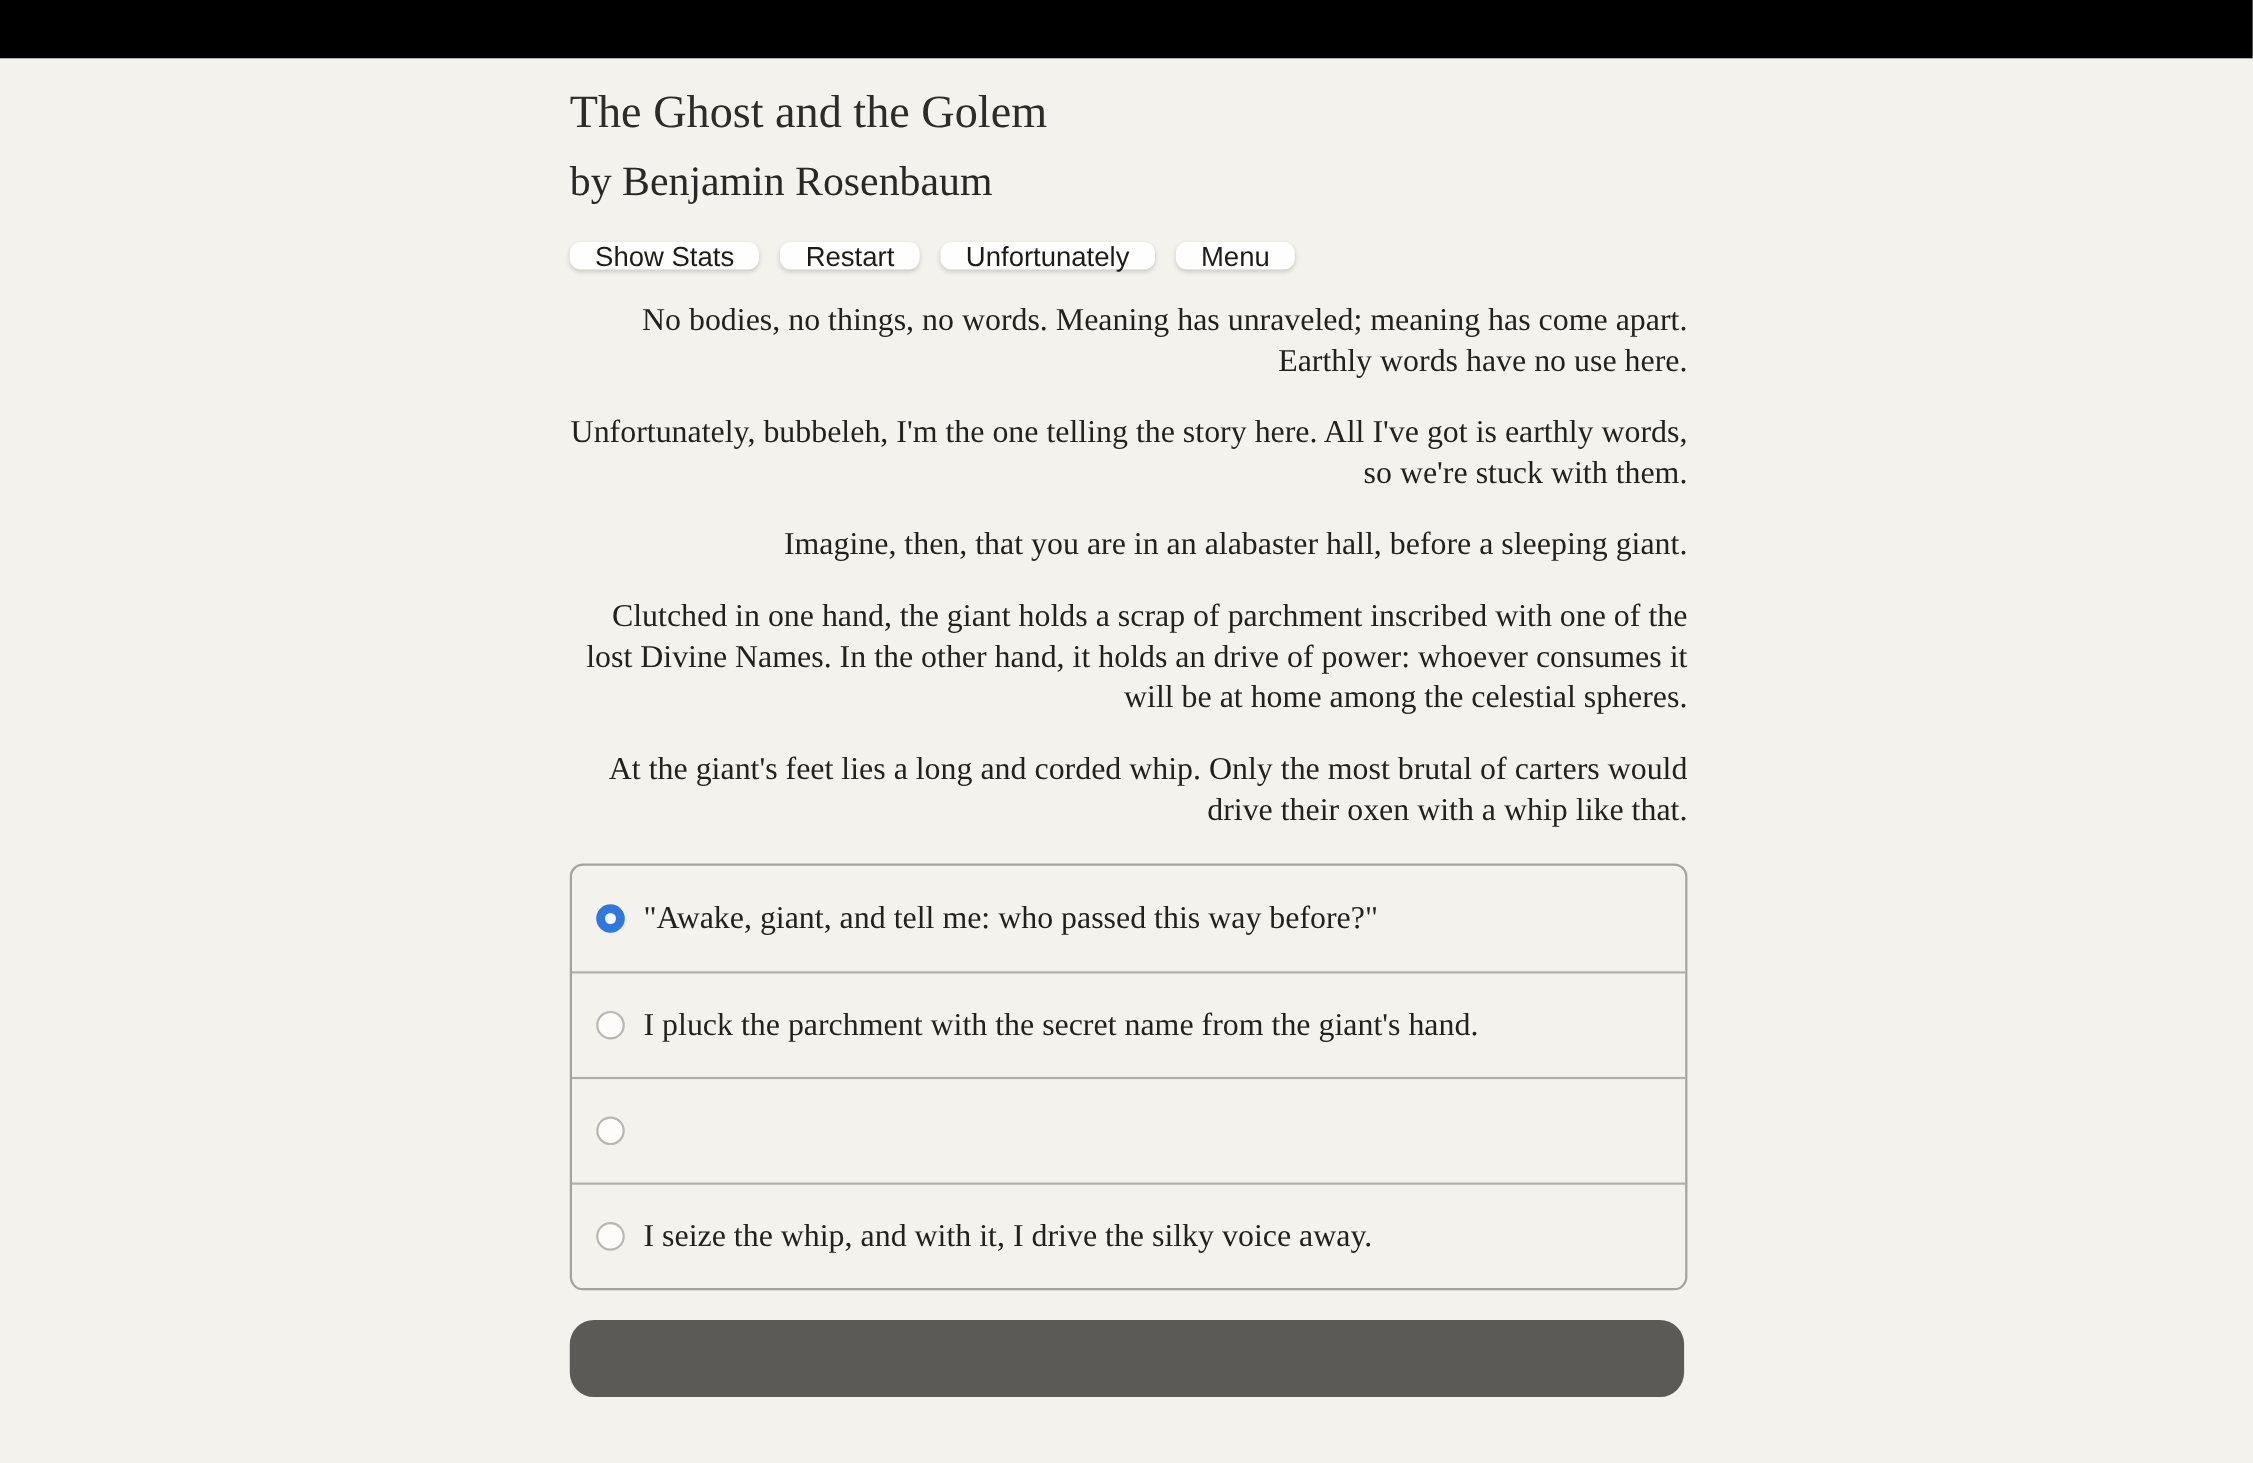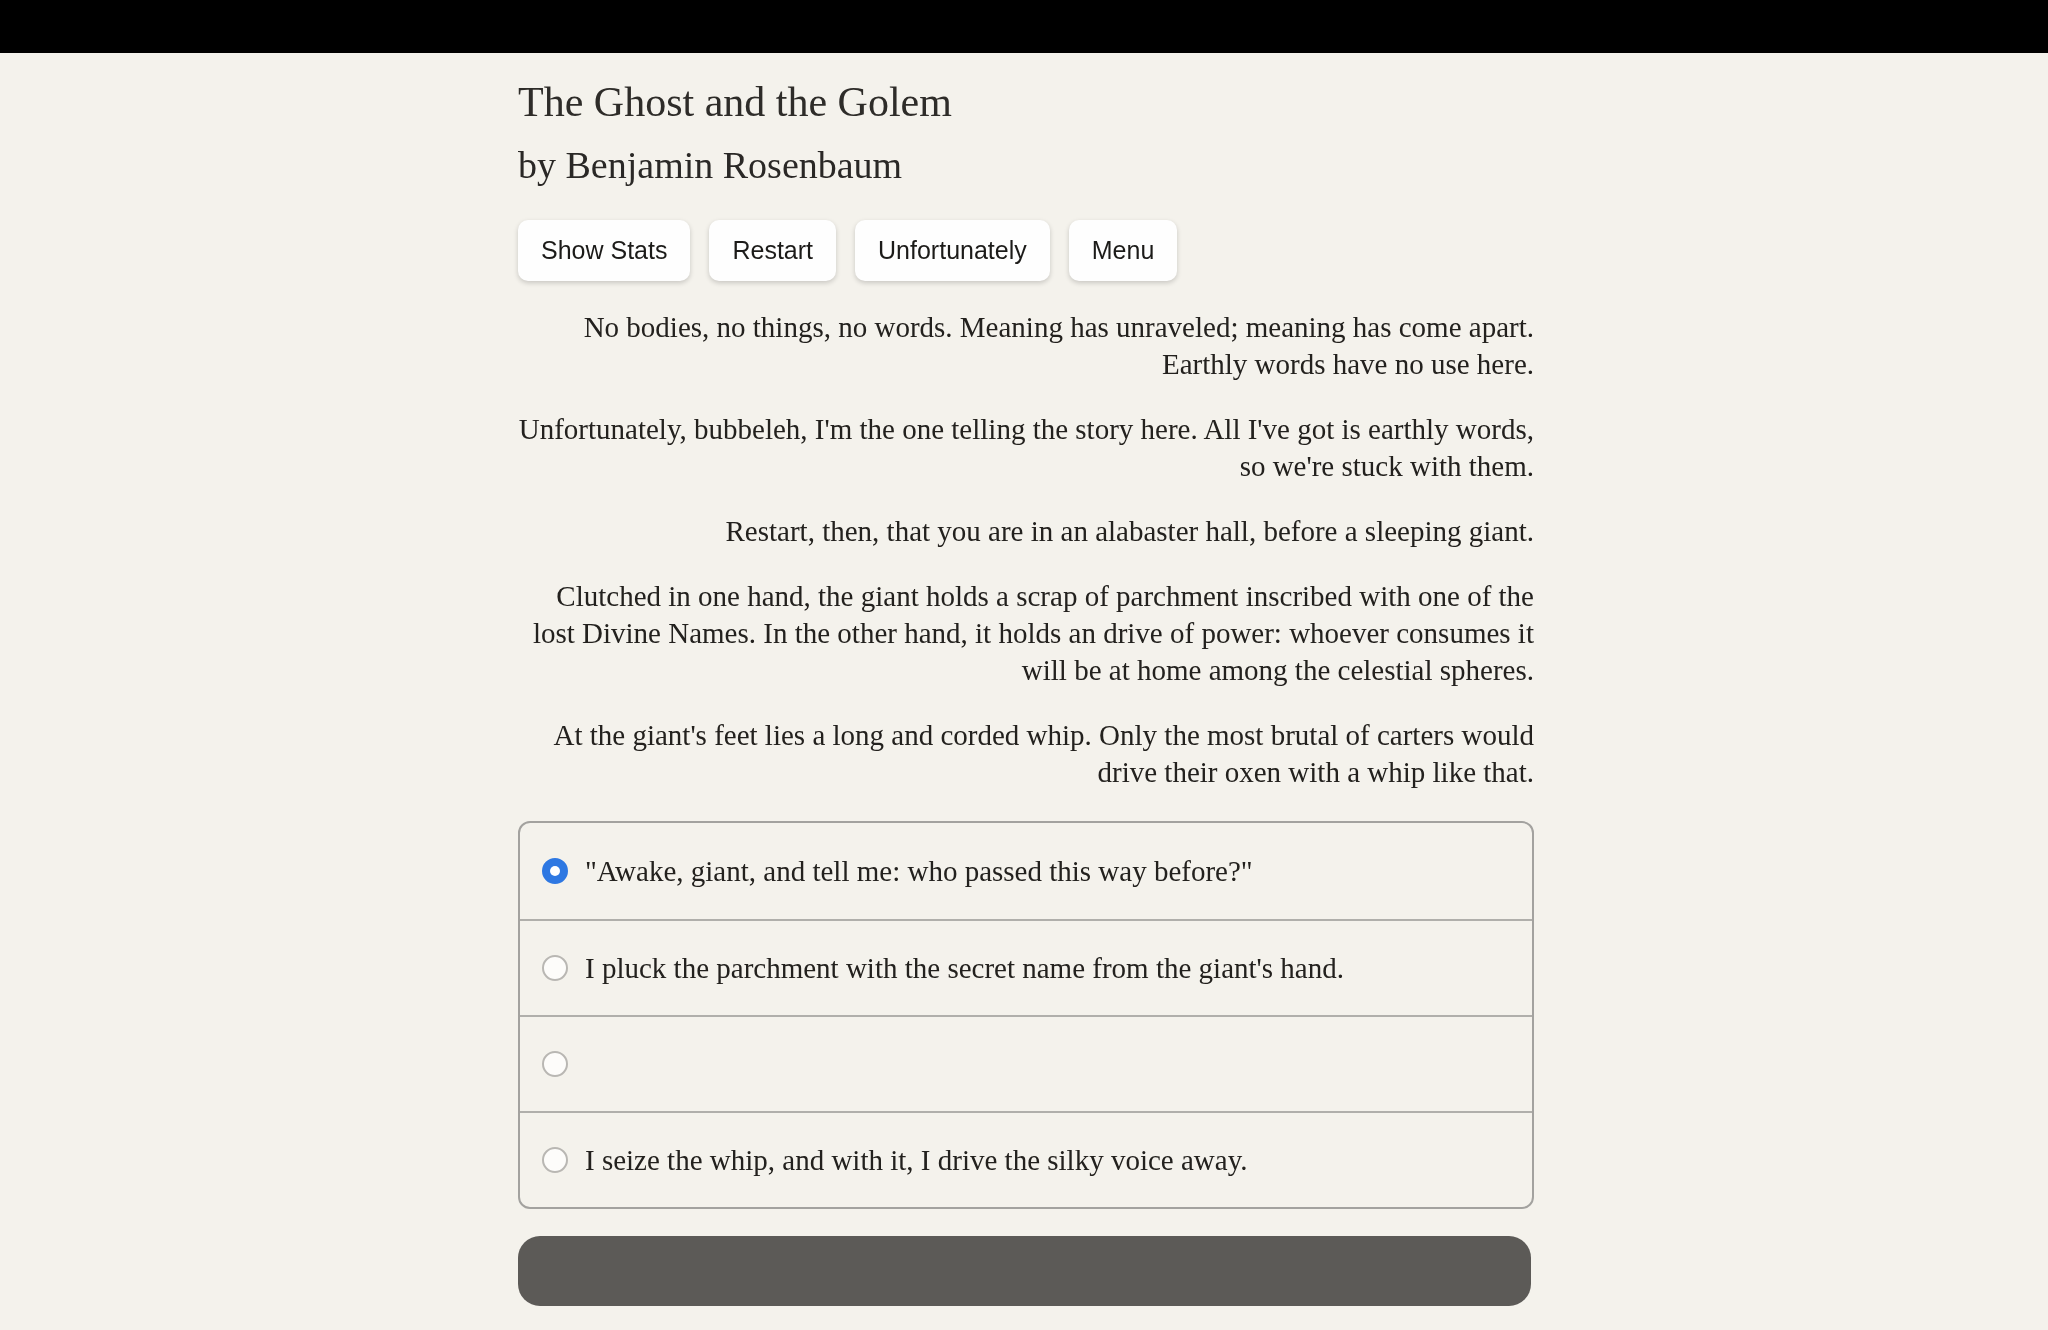--- a/index.html
+++ b/index.html
@@ -37,21 +37,21 @@
     gap: 19px;
   }
   .toolbar button {
     font-family: "Liberation Sans", sans-serif;
     font-size: 25px;
     font-weight: 500;
     color: #1c1b19;
     background: #fefefe;
     border: none;
     border-radius: 10px;
-    height: 61px;
+    height: 25px;
     padding: 0 23px;
     box-shadow: 0 2px 5px rgba(0,0,0,0.18);
     cursor: pointer;
   }
   .story p {
     margin-top: 28px;
     font-size: 29px;
     line-height: 37px;
     text-align: right;
   }
@@ -123,21 +123,21 @@
   <div class="toolbar">
     <button>Show Stats</button>
     <button>Restart</button>
     <button>Unfortunately</button>
     <button>Menu</button>
   </div>
 
   <div class="story">
     <p>No bodies, no things, no words. Meaning has unraveled; meaning has come apart. Earthly words have no use here.</p>
     <p>Unfortunately, bubbeleh, I'm the one telling the story here. All I've got is earthly words, so we're stuck with them.</p>
-    <p>Restart, then, that you are in an alabaster hall, before a sleeping giant.</p>
+    <p>Imagine, then, that you are in an alabaster hall, before a sleeping giant.</p>
     <p>Clutched in one hand, the giant holds a scrap of parchment inscribed with one of the lost Divine Names. In the other hand, it holds an drive of power: whoever consumes it will be at home among the celestial spheres.</p>
     <p>At the giant's feet lies a long and corded whip. Only the most brutal of carters would drive their oxen with a whip like that.</p>
   </div>
 
   <div class="choice-list">
     <div class="choice-row">
       <span class="radio" data-checked="true"></span>
       <span class="choice-label">"Awake, giant, and tell me: who passed this way before?"</span>
     </div>
     <div class="choice-row">

